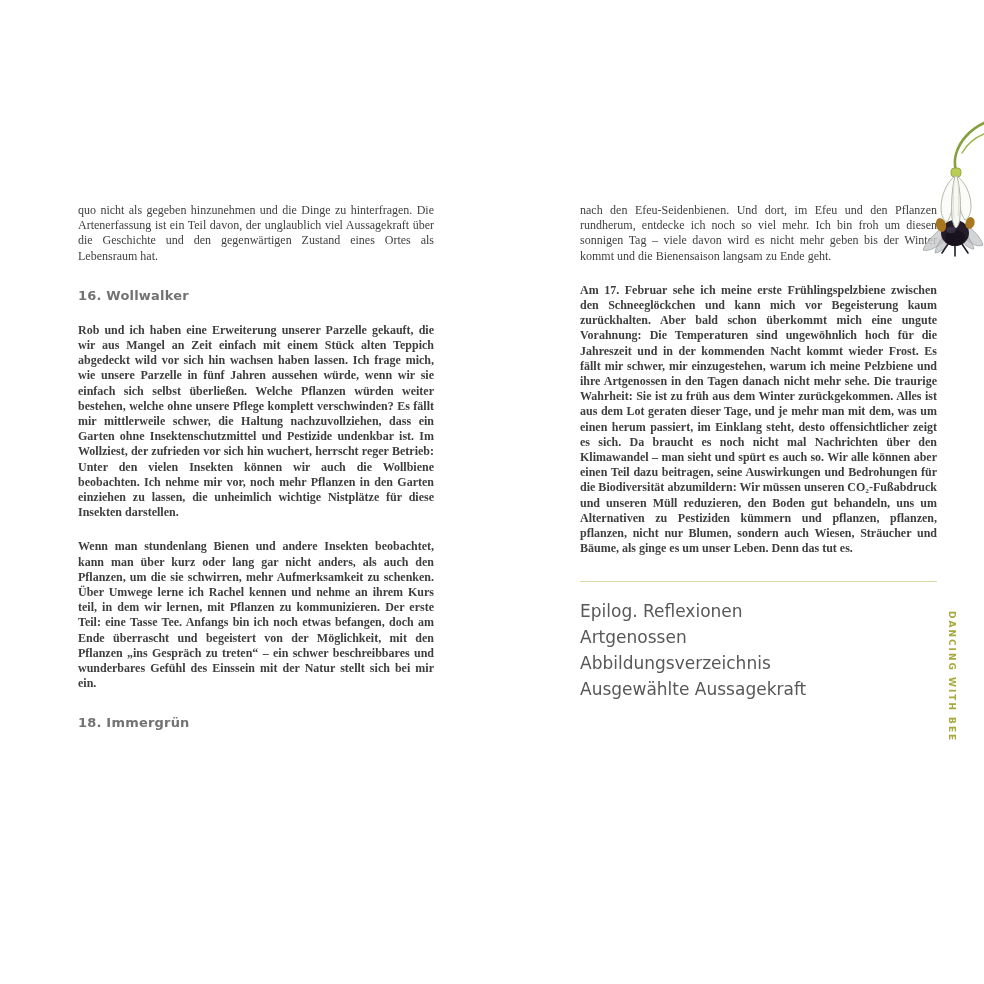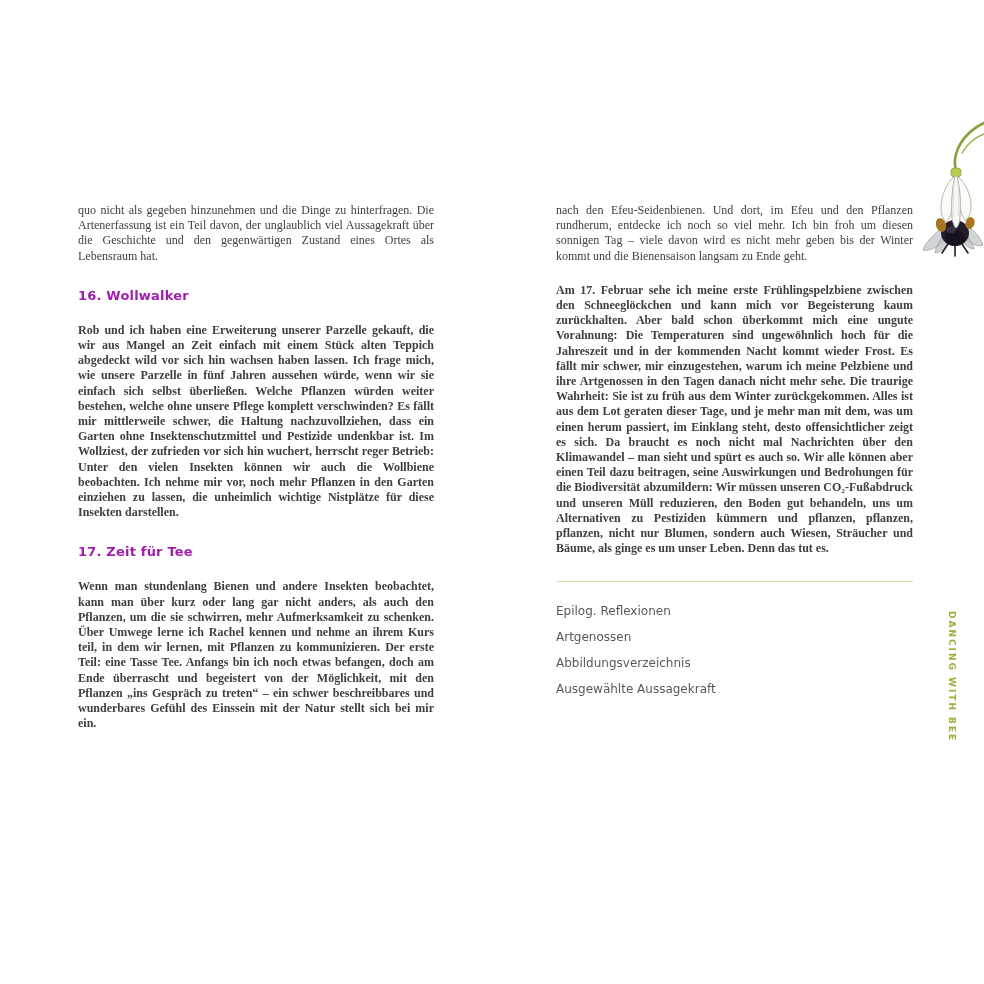--- a/index.html
+++ b/index.html
@@ -2,33 +2,33 @@
 <html lang="de"><head>
 <meta charset="utf-8">
 <style>
   html,body{margin:0;padding:0;}
   body{background:#ffffff;font-family:"Liberation Serif","DejaVu Serif",serif;}
   .spread{position:relative;width:984px;height:740px;background:#ffffff;overflow:hidden;}
 
   
   .col{position:absolute;top:203px;color:#3e3e3e;}
   .col-left{left:78px;width:356px;}
-  .col-right{left:556px;width:357px;}
+  .col-right{left:580px;width:357px;}
   .body-par{margin:0;font-size:12px;line-height:15.2px;text-align:justify;
             hyphens:auto;-webkit-hyphens:auto;color:#3e3e3e;}
   .sec-head{margin:0;font-family:"DejaVu Sans","Liberation Sans",sans-serif;
-            font-size:13px;font-weight:700;letter-spacing:.2px;color:#a21caf;line-height:16px;}
+            font-size:13px;font-weight:700;letter-spacing:.2px;color:#737373;line-height:16px;}
   .mt-head{margin-top:24px;}
   .mt-par{margin-top:19px;font-weight:bold;}
 
   
   .divider{margin-top:25px;border:none;border-top:1.6px solid #deddaa;width:100%;}
   .backmatter{margin-top:22px;}
   .backmatter-item{font-family:"DejaVu Sans","Liberation Sans",sans-serif;
-            font-size:12px;color:#585858;line-height:14px;margin:0 0 12px 0;}
+            font-size:17px;color:#585858;line-height:14px;margin:0 0 12px 0;}
 
   
   .pagenum{position:absolute;top:806px;font-size:12.5px;color:#3f3f3f;
            font-family:"Liberation Serif","DejaVu Serif",serif;}
   .pagenum-left{left:226px;}
   .pagenum-right{left:739px;}
 
   
   .spine{position:absolute;left:947px;top:611px;height:200px;
          writing-mode:vertical-rl;text-orientation:mixed;
@@ -47,21 +47,20 @@
 <body>
 
 <div class="spread">
 
   <div class="col col-left">
     <p class="body-par">quo nicht als gegeben hinzunehmen und die Dinge zu hinterfragen. Die Artenerfassung ist ein Teil davon, der unglaublich viel Aussagekraft über die Geschichte und den gegenwärtigen Zustand eines Ortes als Lebensraum hat.</p>
 
     <h2 class="sec-head mt-head">16. Wollwalker</h2>
     <p class="body-par mt-par">Rob und ich haben eine Erweiterung unserer Parzelle gekauft, die wir aus Mangel an Zeit einfach mit einem Stück alten Teppich abgedeckt wild vor sich hin wachsen haben lassen. Ich frage mich, wie unsere Parzelle in fünf Jahren aussehen würde, wenn wir sie einfach sich selbst überließen. Welche Pflanzen würden weiter bestehen, welche ohne unsere Pflege komplett verschwinden? Es fällt mir mittlerweile schwer, die Haltung nachzuvollziehen, dass ein Garten ohne Insektenschutzmittel und Pestizide undenkbar ist. Im Wollziest, der zufrieden vor sich hin wuchert, herrscht reger Betrieb: Unter den vielen Insekten können wir auch die Wollbiene beobachten. Ich nehme mir vor, noch mehr Pflanzen in den Garten einziehen zu lassen, die unheimlich wichtige Nistplätze für diese Insekten darstellen.</p>
 
-    <h2 class="sec-head mt-head">17. Zeit für Tee</h2>
     <p class="body-par mt-par">Wenn man stundenlang Bienen und andere Insekten beobachtet, kann man über kurz oder lang gar nicht anders, als auch den Pflanzen, um die sie schwirren, mehr Aufmerksamkeit zu schenken. Über Umwege lerne ich Rachel kennen und nehme an ihrem Kurs teil, in dem wir lernen, mit Pflanzen zu kommunizieren. Der erste Teil: eine Tasse Tee. Anfangs bin ich noch etwas befangen, doch am Ende überrascht und begeistert von der Möglichkeit, mit den Pflanzen „ins Gespräch zu treten“  – ein schwer beschreibbares und wunderbares Gefühl des Einssein mit der Natur stellt sich bei mir ein.</p>
 
     <h2 class="sec-head mt-head">18. Immergrün</h2>
   </div>
 
   <div class="pagenum pagenum-left">8</div>
 
   <div class="col col-right">
     <p class="body-par">nach den Efeu-Seidenbienen. Und dort, im Efeu und den Pflanzen rundherum, entdecke ich noch so viel mehr.  Ich bin froh um diesen sonnigen Tag – viele davon wird es nicht mehr geben bis der Winter kommt und die Bienensaison langsam zu Ende geht.</p>
 

